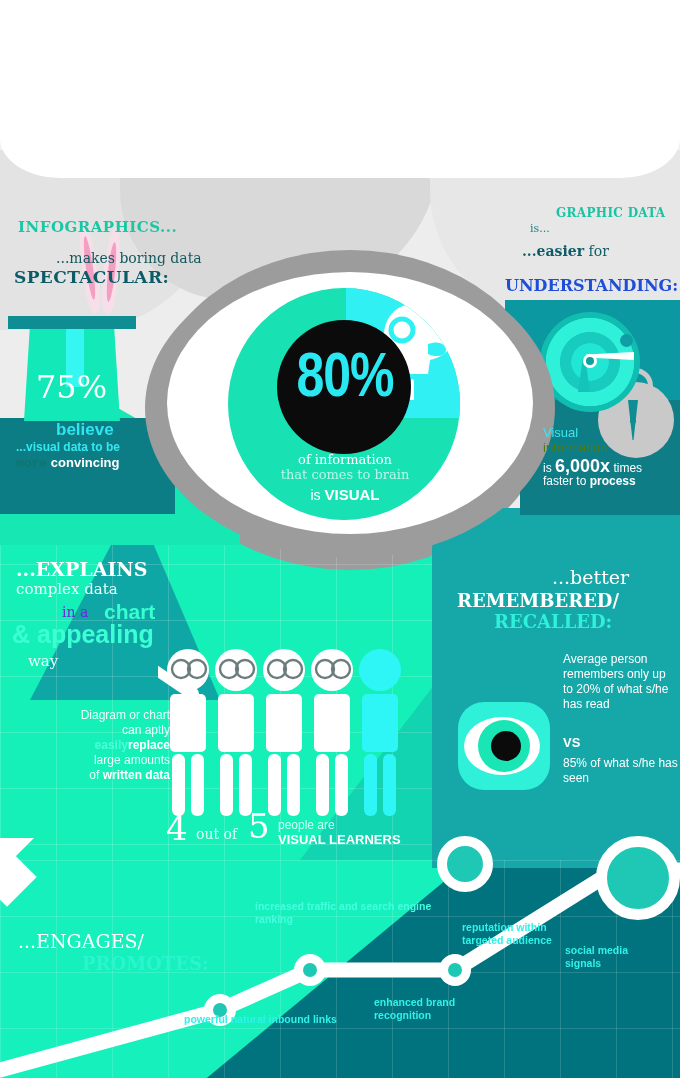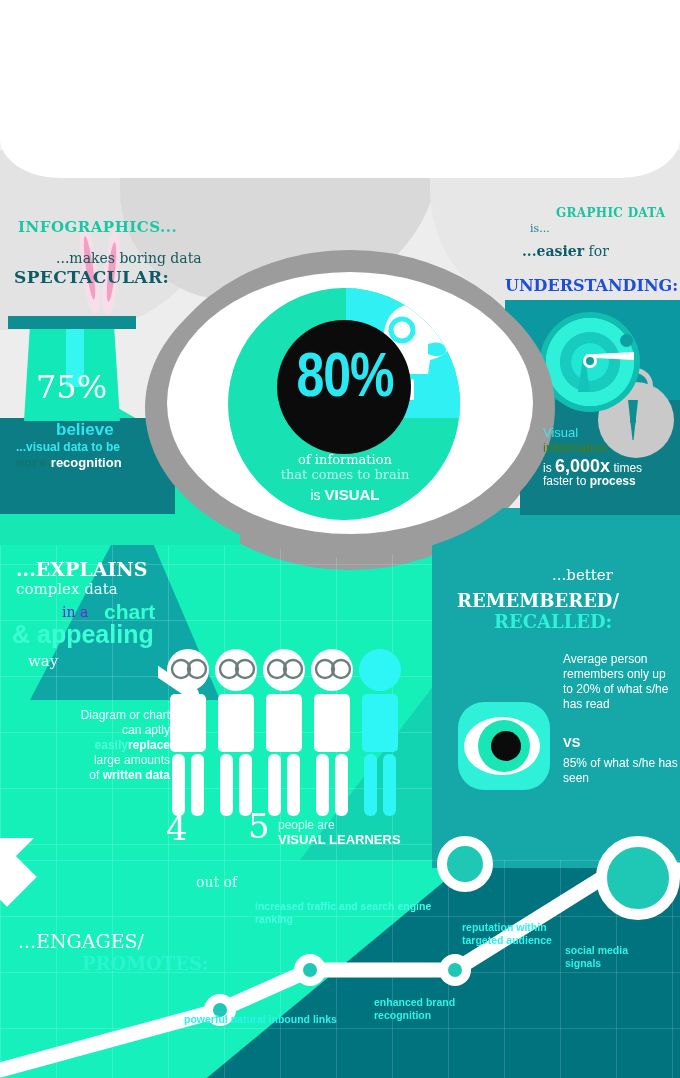--- a/index.html
+++ b/index.html
@@ -219,29 +219,29 @@
   .diag-block{position:absolute;left:20px;top:708px;width:150px;text-align:right;z-index:9;
     font-size:12px;line-height:15px;color:#eafff9;}
   .diag-block .bold{font-weight:bold;color:#ffffff;}
   .diag-block .dim{color:#4bffd9;font-weight:bold;}
 
   
   .people{position:absolute;left:158px;top:648px;z-index:9;}
   .t-4{position:absolute;left:166px;top:808px;z-index:10;
     font-family:"DejaVu Serif",serif;font-size:34px;color:#ffffff;}
   .t-outof{position:absolute;left:196px;top:826px;z-index:10;
-    font-family:"DejaVu Serif",serif;font-size:14px;color:#d9fff4;margin-top:48px;}
+    font-family:"DejaVu Serif",serif;font-size:14px;color:#d9fff4;}
   .t-5{position:absolute;left:248px;top:806px;z-index:10;
     font-family:"DejaVu Serif",serif;font-size:34px;color:#ffffff;}
   .t-people{position:absolute;left:278px;top:818px;z-index:10;font-size:12px;color:#cffff0;}
   .t-vl{position:absolute;left:278px;top:832px;z-index:10;font-size:13px;font-weight:bold;color:#ffffff;}
 
   
   .t-better{position:absolute;left:552px;top:566px;z-index:9;
-    font-family:"DejaVu Serif",serif;font-size:15px;color:#ffffff;}
+    font-family:"DejaVu Serif",serif;font-size:19px;color:#ffffff;}
   .t-remem{position:absolute;left:457px;top:590px;z-index:9;
     font-family:"DejaVu Serif",serif;font-weight:bold;font-size:18px;color:#ffffff;}
   .t-recall{position:absolute;left:494px;top:611px;z-index:9;
     font-family:"DejaVu Serif",serif;font-weight:bold;font-size:18px;color:#2ff0d8;}
   .rem-txt{position:absolute;left:563px;top:652px;width:116px;z-index:9;
     font-size:12px;line-height:15px;color:#ffffff;}
   .rem-vs{position:absolute;left:563px;top:735px;z-index:9;font-size:13px;font-weight:bold;color:#ffffff;}
   .rem-txt2{position:absolute;left:563px;top:756px;width:116px;z-index:9;
     font-size:12px;line-height:15px;color:#ffffff;}
   .eye2{position:absolute;left:456px;top:700px;z-index:9;}
@@ -303,21 +303,21 @@
   <div class="ear2"></div>
   <div class="ear1b"></div>
   <div class="ear2b"></div>
   <div class="hat-body"></div>
   <div class="hat-stripe"></div>
   <div class="hat-brim"></div>
 
   <div class="pct75">75%</div>
   <div class="t-believe">believe</div>
   <div class="t-visual">...visual data to be</div>
-  <div class="t-more"><i>more</i><span> recognition</span></div>
+  <div class="t-more"><i>more</i><span> convincing</span></div>
 
   <div class="right-cyan-block"></div>
   <div class="right-teal-box"></div>
 
   <div class="label-graphicdata">GRAPHIC DATA</div>
   <div class="label-is">is...</div>
   <div class="label-easier"><b>...easier</b><span> for</span></div>
   <div class="label-understanding">UNDERSTANDING:</div>
 
   <div class="sw-grey"></div>

